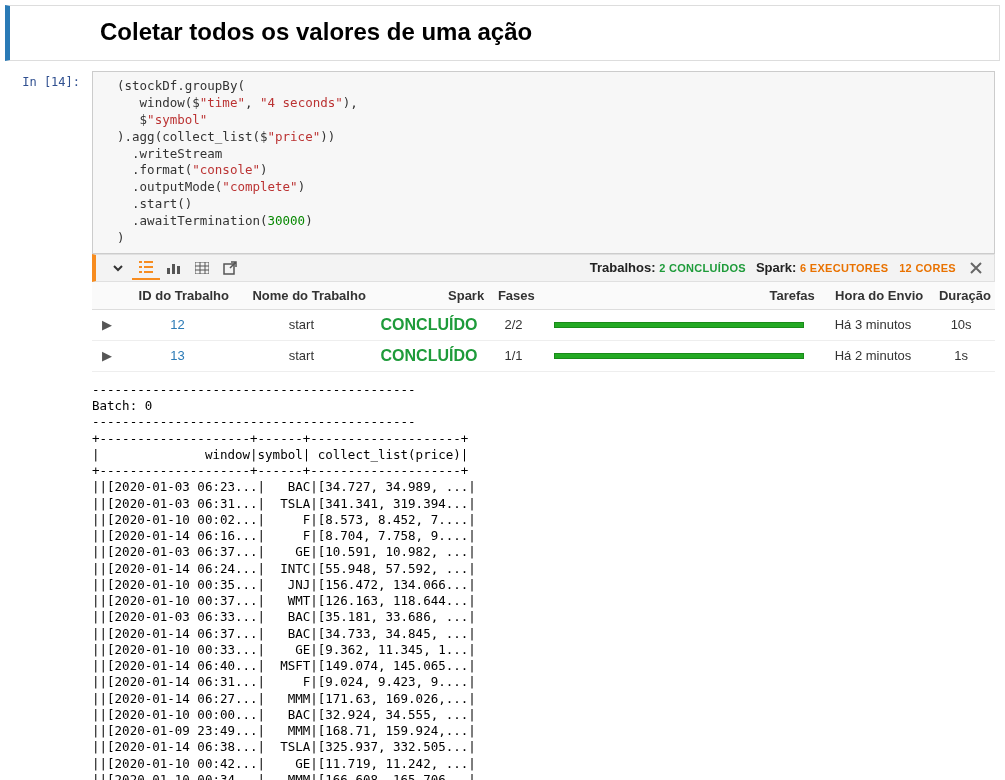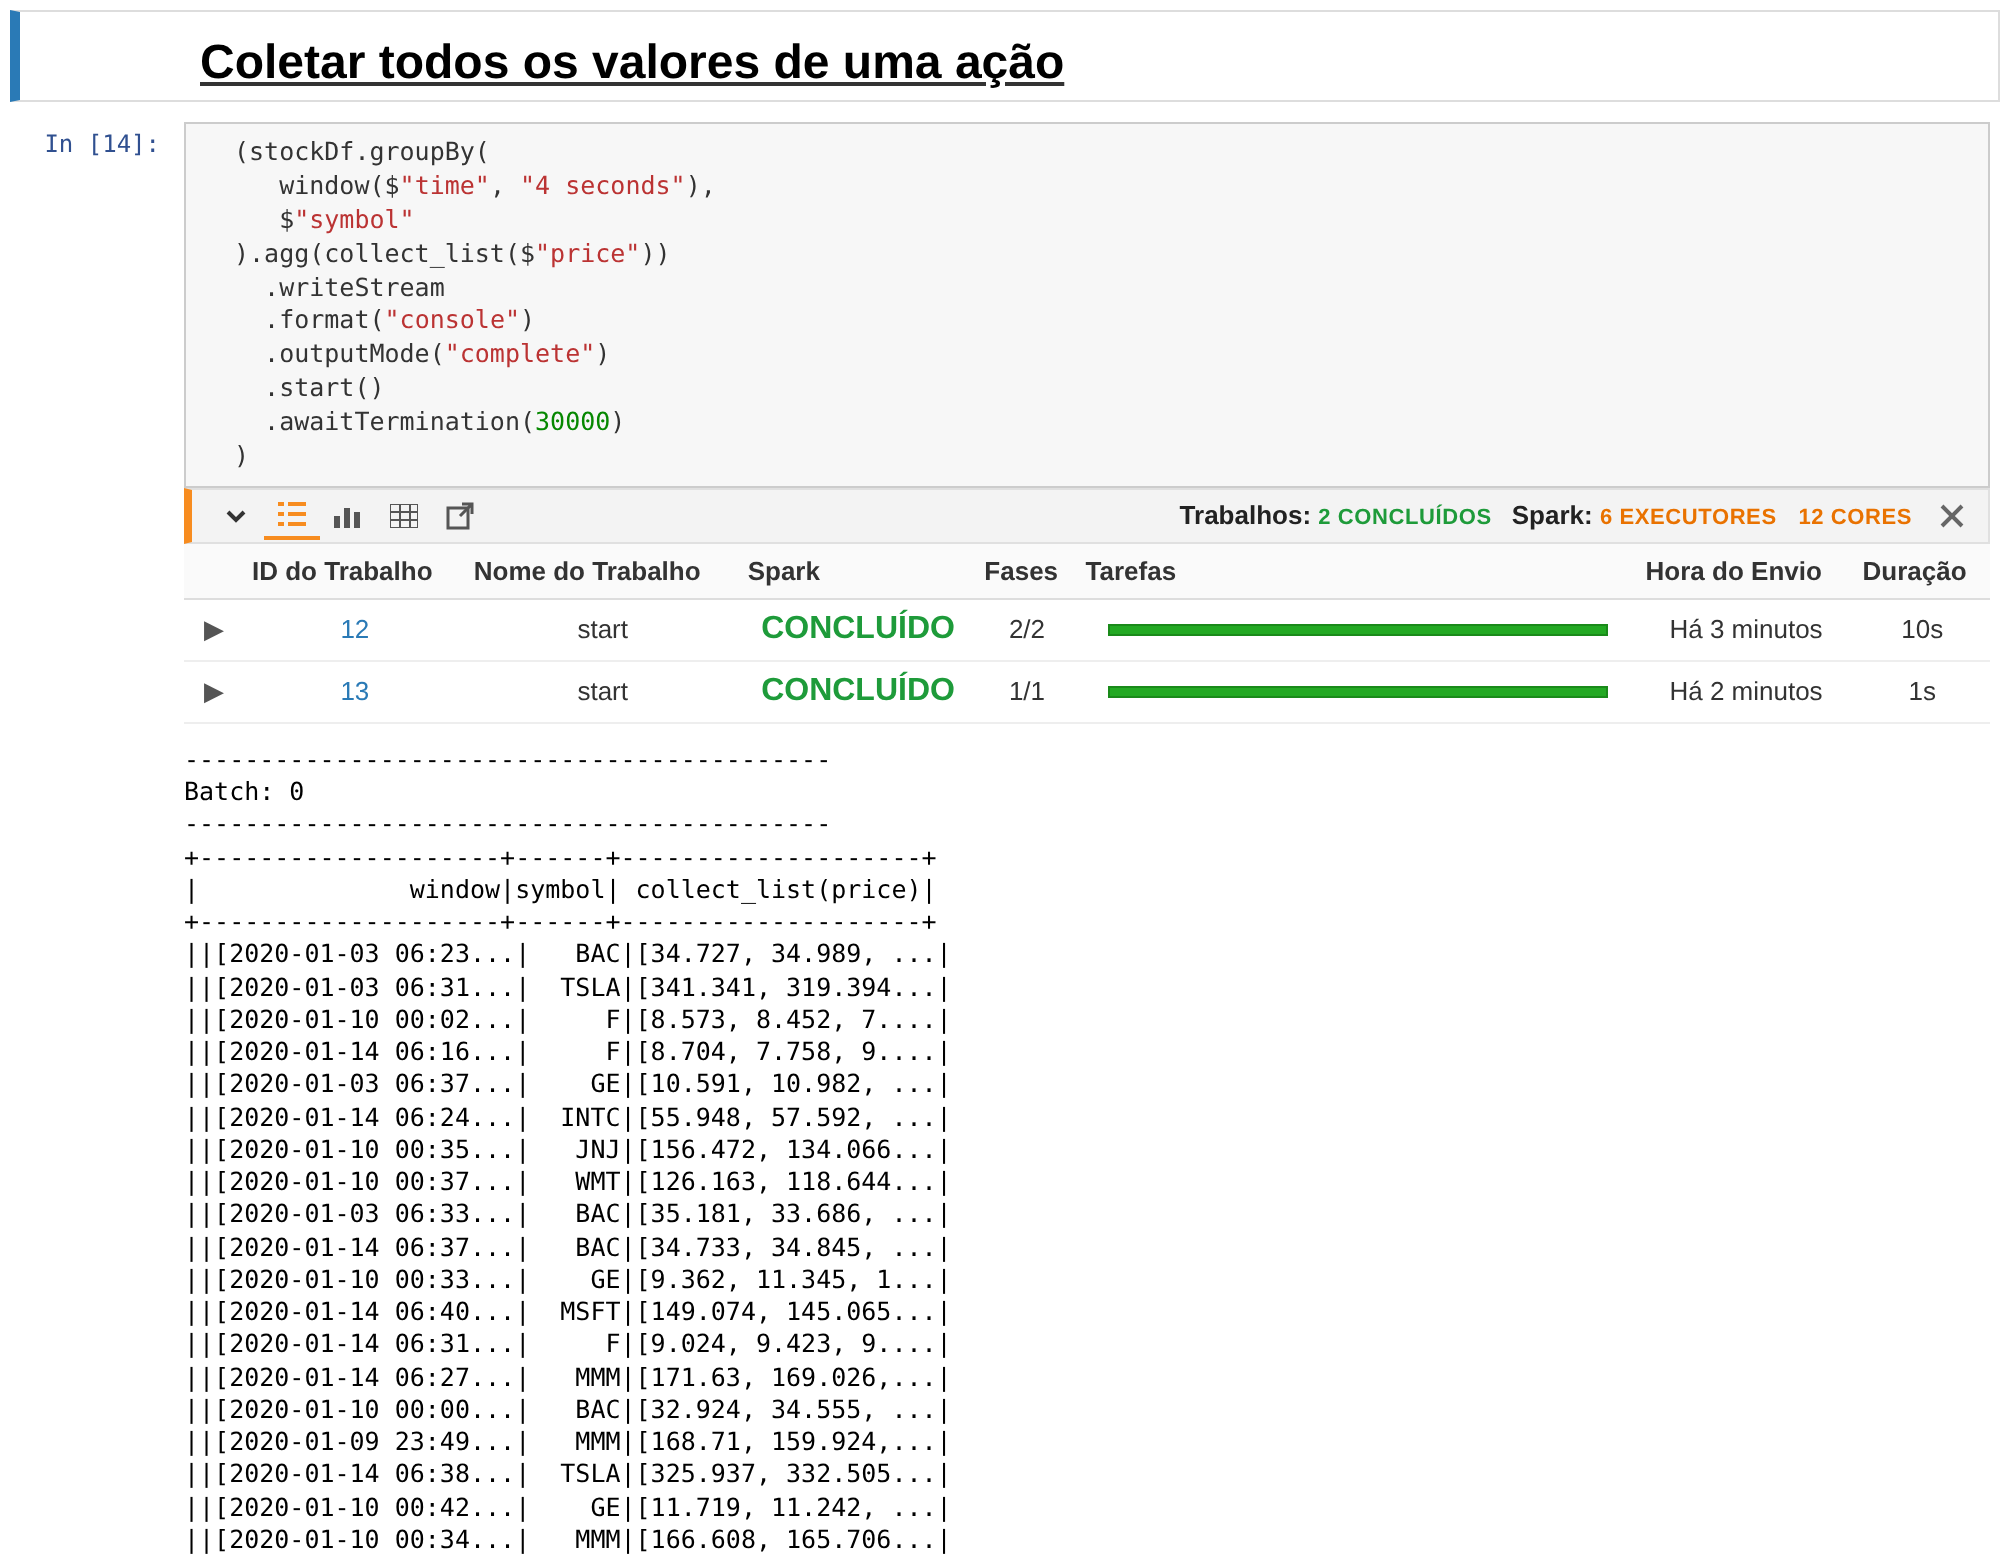--- a/index.html
+++ b/index.html
@@ -8,22 +8,21 @@
     font-family: "Segoe UI", Arial, sans-serif;
     font-size: 13px;
     color: #333;
     background: #fff;
     width: 1005px;
   }
   .heading-cell {
     border: 1px solid #ddd;
     border-left: 5px solid #2a7ab6;
     margin: 5px 5px 10px 5px;
-    padding: 12px 18px 4px 90px;
-    text-decoration: underline;
+    padding: 12px 18px 14px 90px;
   }
   .heading-cell h2 {
     margin: 0;
     font-size: 24px;
     font-weight: 700;
     color: #000;
   }
   .prompt-col {
     width: 92px;
     text-align: right;
@@ -82,21 +81,21 @@
   .lbl-strong { font-weight:600; color:#222;}
   .green { color: #1e9b3a; font-size:11px; font-weight:600; letter-spacing:0.3px;}
   .orange { color: #e97200; font-size:11px; font-weight:600; letter-spacing:0.3px;}
   .close-btn { color:#666; font-size:16px; cursor:pointer; padding:0 4px;}
   table.jobs {
     width: 100%;
     border-collapse: collapse;
     font-size: 13px;
   }
   table.jobs th {
-    text-align: left;
+    text-align: right;
     font-weight: 600;
     padding: 6px 4px;
     border-bottom: 1px solid #ddd;
     background: #fafafa;
     color:#333;
   }
   table.jobs td {
     text-align: center;
     padding: 6px 4px;
     border-bottom: 1px solid #eee;

